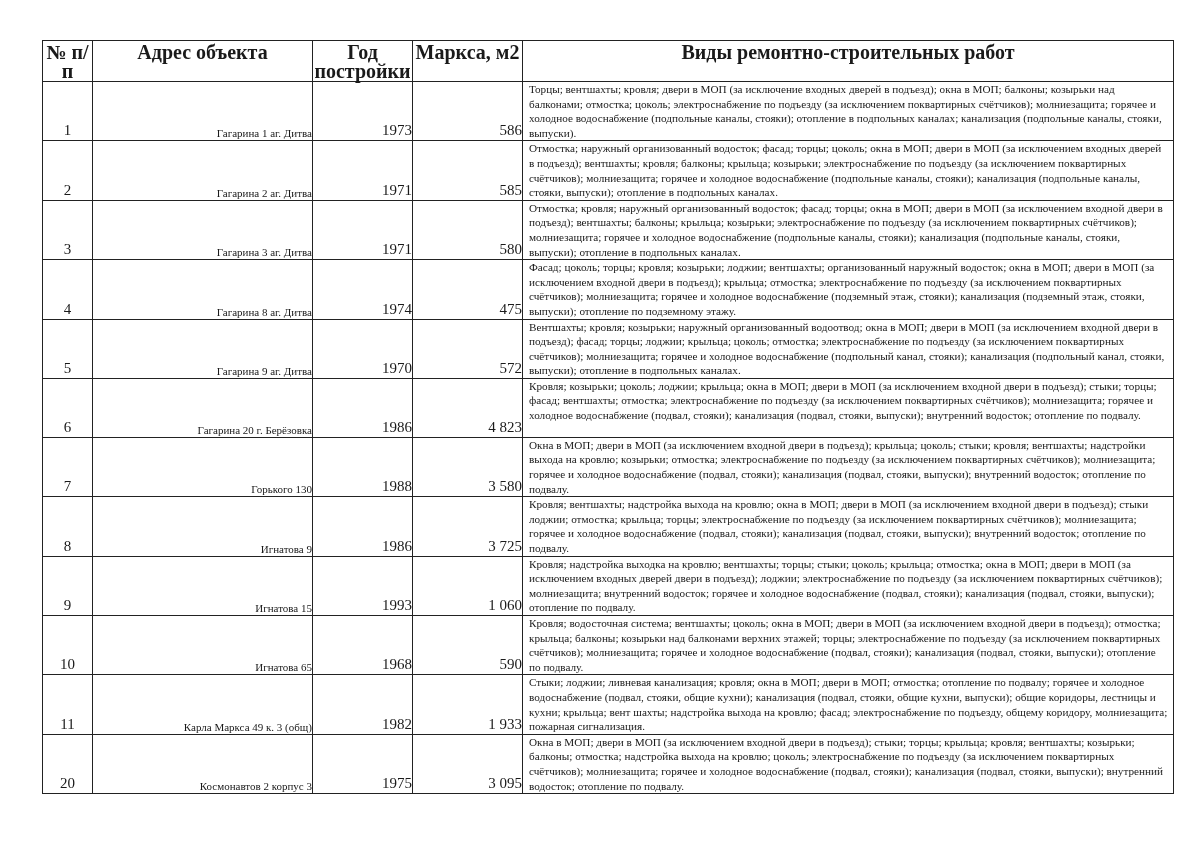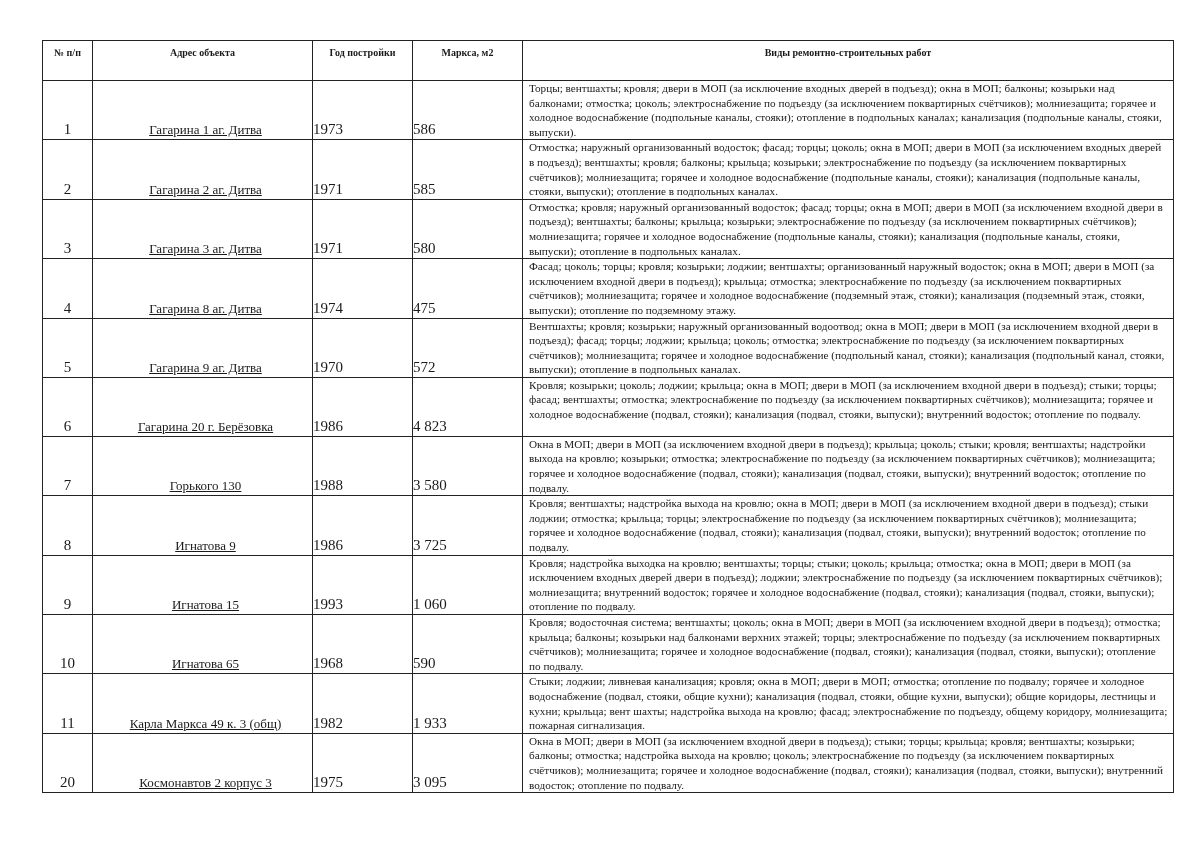--- a/index.html
+++ b/index.html
@@ -1,25 +1,25 @@
 <!DOCTYPE html>
 <html><head>
 <meta charset="utf-8">
 <style>
   html, body { margin: 0; padding: 0; background: #ffffff; }
   body { width: 1200px; height: 849px; position: relative; overflow: hidden;
          font-family: "Liberation Serif", "DejaVu Serif", serif; color: #1a1a1a; }
   table.works { position: absolute; left: 42px; top: 40px; border-collapse: collapse;
                 table-layout: fixed; width: 1131px; }
   table.works td, table.works th { border: 1.5px solid #222; padding: 0; }
-  th { font-weight: bold; font-size: 10px; line-height: 19px; text-align: center;
+  th { font-weight: bold; font-size: 20px; line-height: 19px; text-align: center;
        vertical-align: top; padding-top: 2px !important; height: 37px; }
   td.num { text-align: center; font-size: 15px; vertical-align: bottom; padding-bottom: 1px !important; }
-  td.addr { text-align: center; font-size: 13px; vertical-align: bottom; padding-left: 6px !important; padding-bottom: 1px !important; white-space: nowrap; text-decoration: underline; }
-  td.year, td.area { text-align: left; font-size: 15px; vertical-align: bottom; padding-bottom: 1px !important; }
+  td.addr { text-align: right; font-size: 11px; vertical-align: bottom; padding-left: 6px !important; padding-bottom: 1px !important; white-space: nowrap; }
+  td.year, td.area { text-align: right; font-size: 15px; vertical-align: bottom; padding-bottom: 1px !important; }
   td.works-desc { font-size: 11.2px; line-height: 14.6px; vertical-align: top; padding: 0 4px 0 6px !important;
                   height: 58px; overflow: hidden; font-family: Liberation Serif, serif; }
   col.c1 { width: 50px; } col.c2 { width: 220px; } col.c3 { width: 100px; }
   col.c4 { width: 110px; } col.c5 { width: 651px; }
 </style>
 </head>
 <body>
 
 <table class="works">
   <colgroup>

